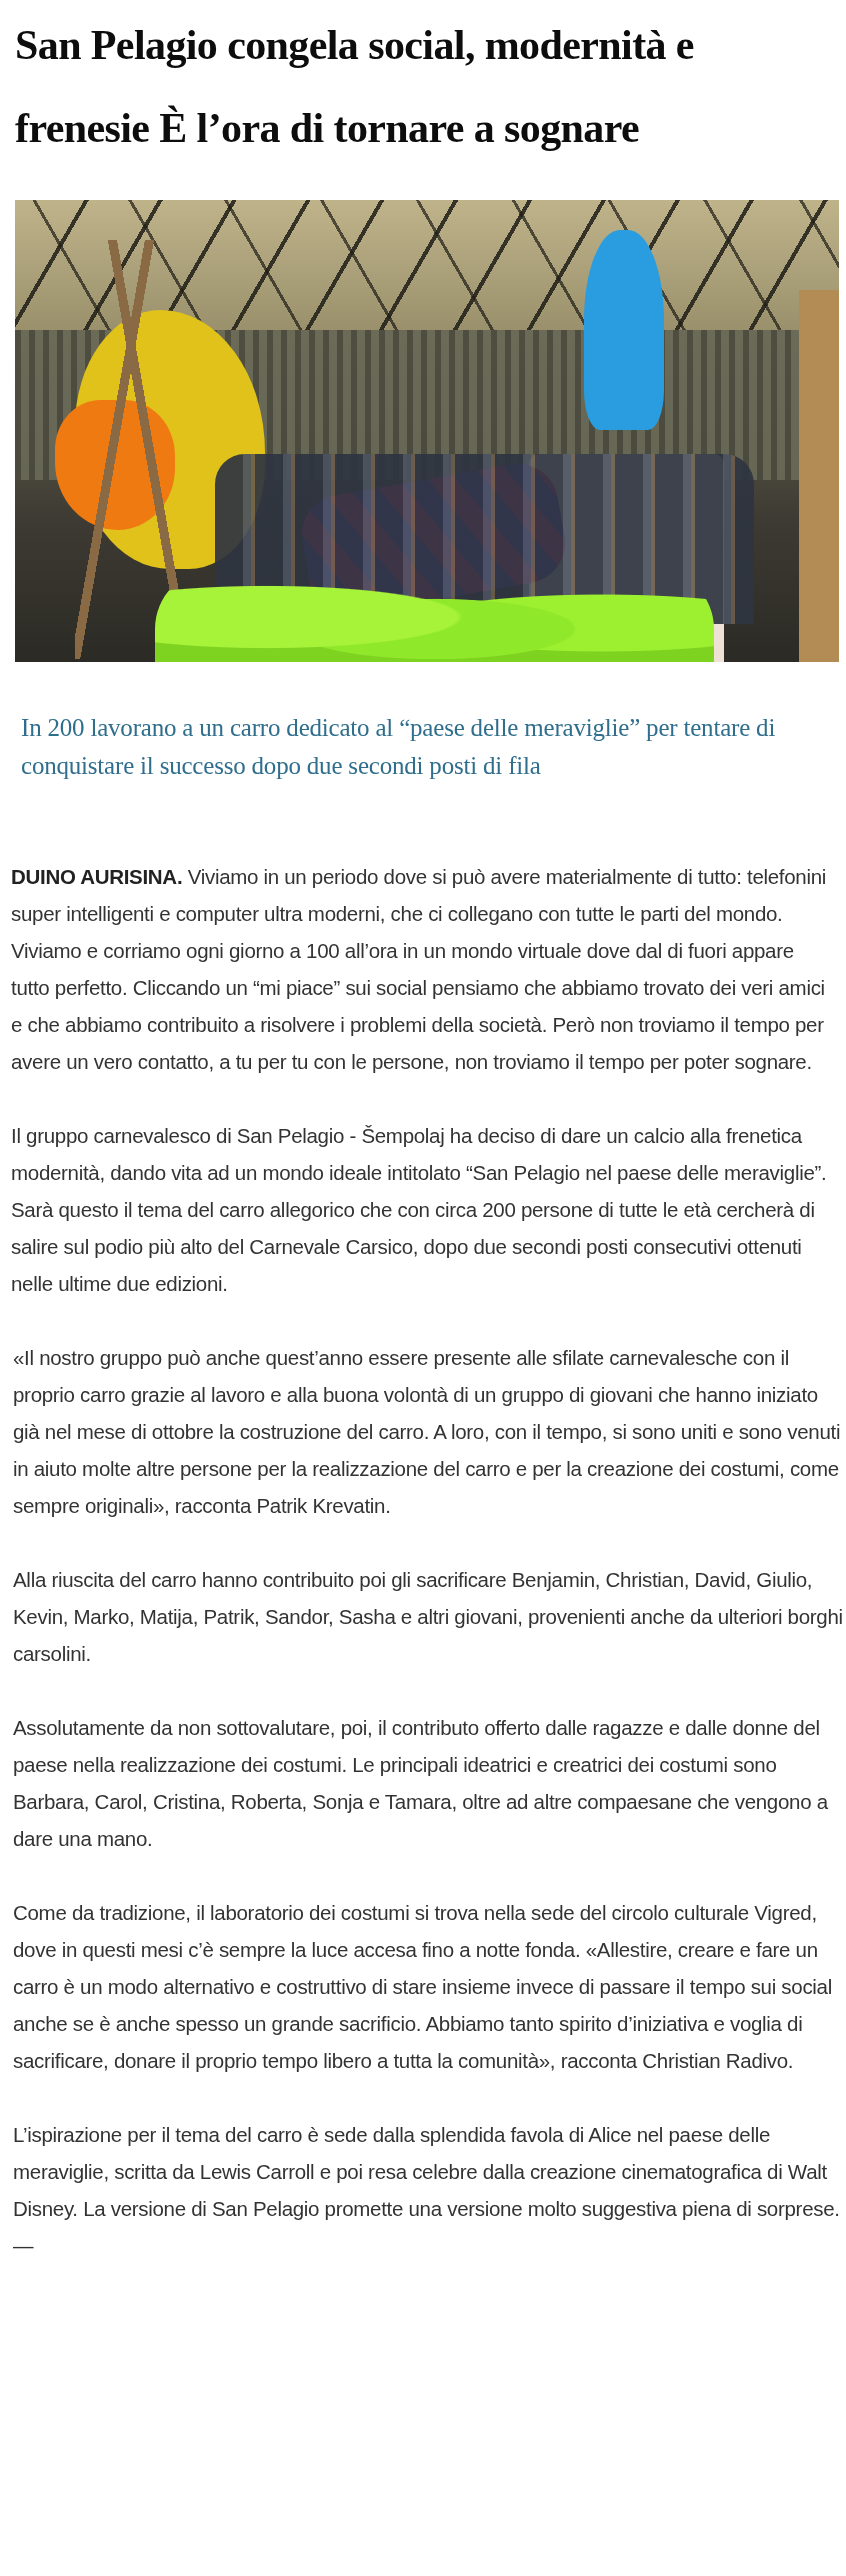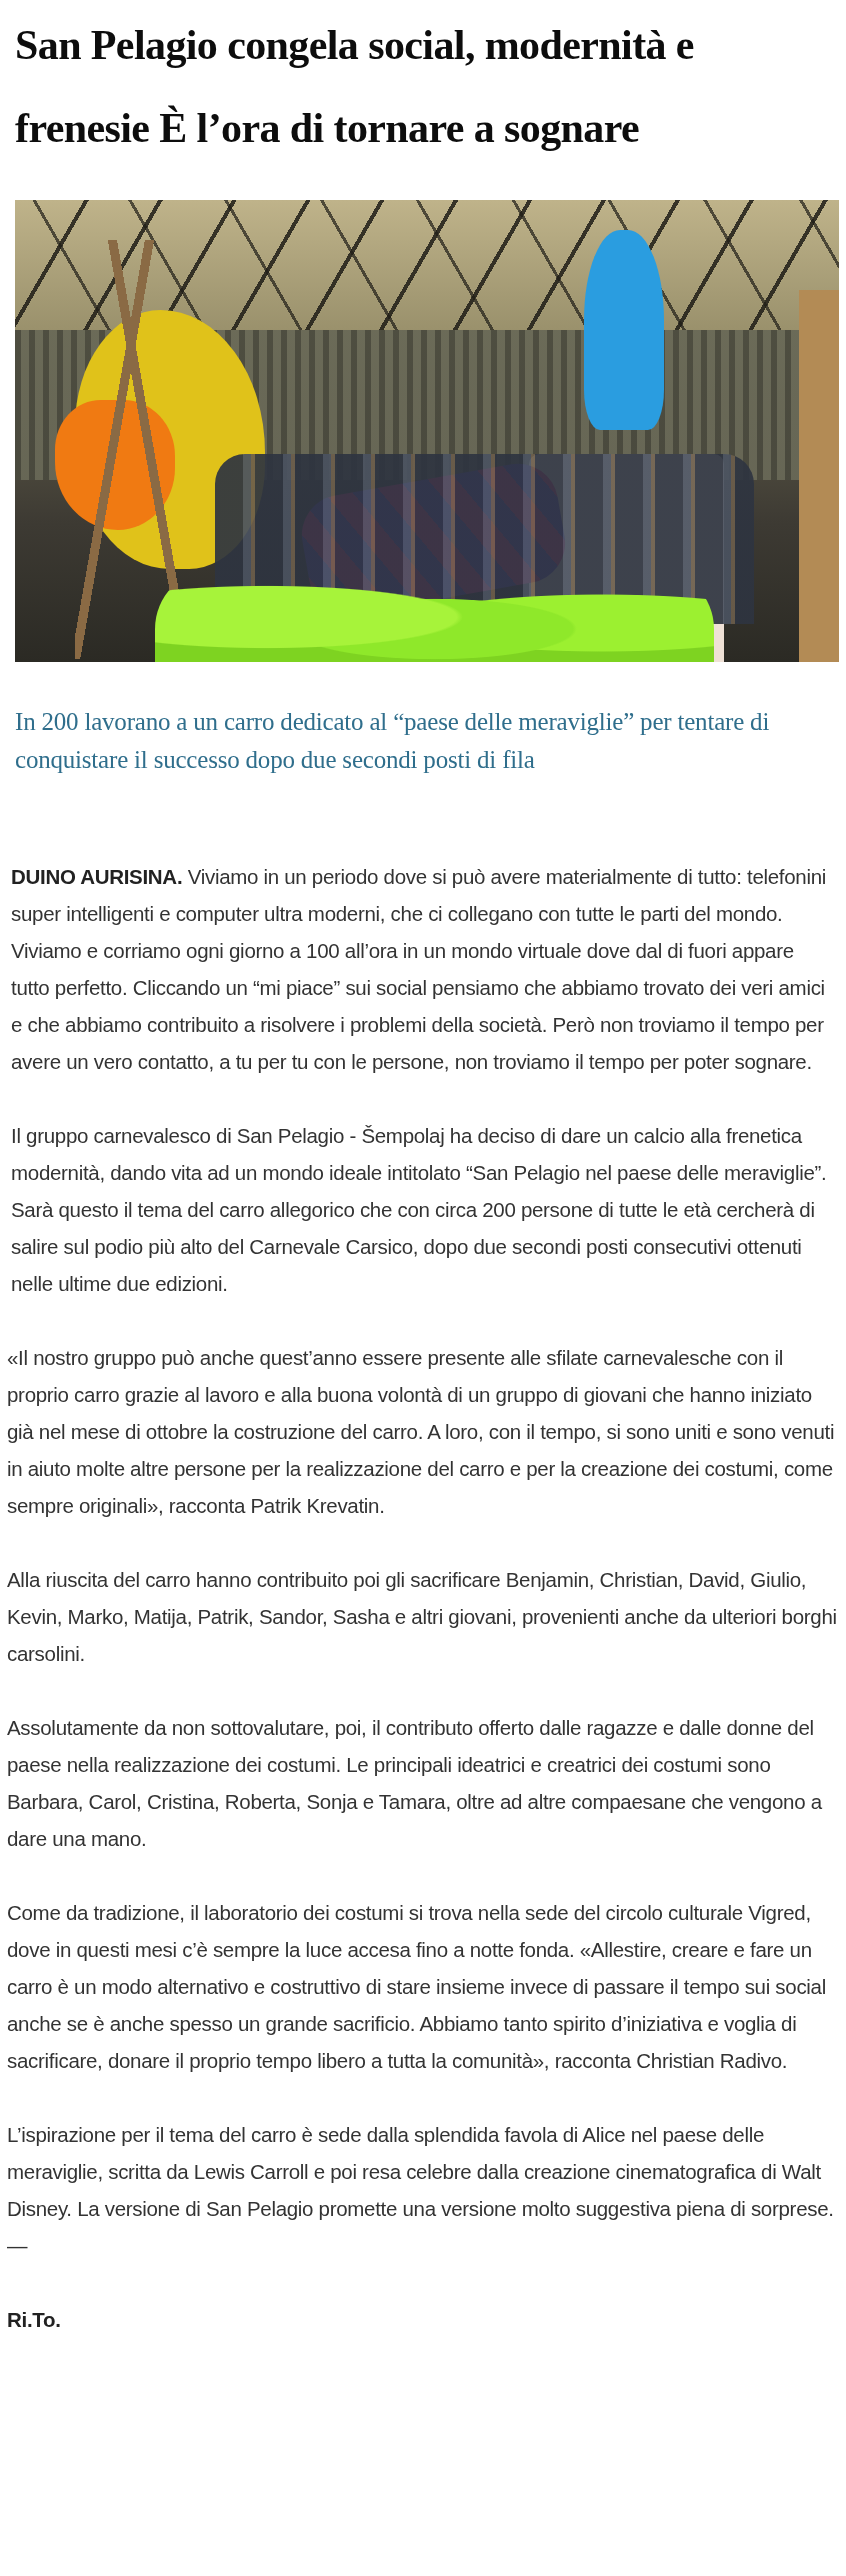--- a/index.html
+++ b/index.html
@@ -85,21 +85,21 @@
     }
     .hero .panel-right {
       position: absolute; right: 0; top: 90px; width: 40px; height: 372px;
       background: #b38b55;
     }
     .standfirst {
       position: absolute;
       left: 15px;
       top: 703px;
       width: 788px;
-      margin: 0;
+      margin: 6px;
       font-family: "Liberation Serif", "DejaVu Serif", serif;
       font-size: 25px;
       line-height: 38px;
       color: #2f6e8c;
       letter-spacing: -0.2px;
     }
     .body {
       position: absolute;
       left: 0;
       top: 858px;
@@ -109,21 +109,21 @@
       line-height: 37px;
       color: #333333;
       letter-spacing: -0.3px;
     }
     .body p {
       margin: 0 0 37px 0;
       padding-left: 11px;
       width: 826px;
     }
     .body p.shift {
-      padding-left: 7px;
+      padding-left: 13px;
       width: 834px;
     }
     .dateline {
       font-weight: bold;
       color: #222222;
     }
     .byline {
       font-weight: bold;
       color: #222222;
     }
@@ -152,17 +152,16 @@
   <p class="standfirst">In 200 lavorano a un carro dedicato al “paese delle meraviglie” per tentare di conquistare il successo dopo due secondi posti di fila</p>
 
   <div class="body">
     <p><span class="dateline">DUINO AURISINA.</span><span> Viviamo in un periodo dove si può avere materialmente di tutto: telefonini super intelligenti e computer ultra moderni, che ci collegano con tutte le parti del mondo. Viviamo e corriamo ogni giorno a 100 all’ora in un mondo virtuale dove dal di fuori appare tutto perfetto. Cliccando un “mi piace” sui social pensiamo che abbiamo trovato dei veri amici e che abbiamo contribuito a risolvere i problemi della società. Però non troviamo il tempo per avere un vero contatto, a tu per tu con le persone, non troviamo il tempo per poter sognare.</span></p>
     <p>Il gruppo carnevalesco di San Pelagio - Šempolaj ha deciso di dare un calcio alla frenetica modernità, dando vita ad un mondo ideale intitolato “San Pelagio nel paese delle meraviglie”. Sarà questo il tema del carro allegorico che con circa 200 persone di tutte le età cercherà di salire sul podio più alto del Carnevale Carsico, dopo due secondi posti consecutivi ottenuti nelle ultime due edizioni.</p>
     <p class="shift">«Il nostro gruppo può anche quest’anno essere presente alle sfilate carnevalesche con il proprio carro grazie al lavoro e alla buona volontà di un gruppo di giovani che hanno iniziato già nel mese di ottobre la costruzione del carro. A loro, con il tempo, si sono uniti e sono venuti in aiuto molte altre persone per la realizzazione del carro e per la creazione dei costumi, come sempre originali», racconta Patrik Krevatin.</p>
     <p class="shift">Alla riuscita del carro hanno contribuito poi gli sacrificare Benjamin, Christian, David, Giulio, Kevin, Marko, Matija, Patrik, Sandor, Sasha e altri giovani, provenienti anche da ulteriori borghi carsolini.</p>
     <p class="shift">Assolutamente da non sottovalutare, poi, il contributo offerto dalle ragazze e dalle donne del paese nella realizzazione dei costumi. Le principali ideatrici e creatrici dei costumi sono Barbara, Carol, Cristina, Roberta, Sonja e Tamara, oltre ad altre compaesane che vengono a dare una mano.</p>
     <p class="shift">Come da tradizione, il laboratorio dei costumi si trova nella sede del circolo culturale Vigred, dove in questi mesi c’è sempre la luce accesa fino a notte fonda. «Allestire, creare e fare un carro è un modo alternativo e costruttivo di stare insieme invece di passare il tempo sui social anche se è anche spesso un grande sacrificio. Abbiamo tanto spirito d’iniziativa e voglia di sacrificare, donare il proprio tempo libero a tutta la comunità», racconta Christian Radivo.</p>
     <p class="shift">L’ispirazione per il tema del carro è sede dalla splendida favola di Alice nel paese delle meraviglie, scritta da Lewis Carroll e poi resa celebre dalla creazione cinematografica di Walt Disney. La versione di San Pelagio promette una versione molto suggestiva piena di sorprese. —</p>
-    <p class="shift byline">Ri.To.</p>
   </div>
 
 </div>
 
 
 </body></html>

